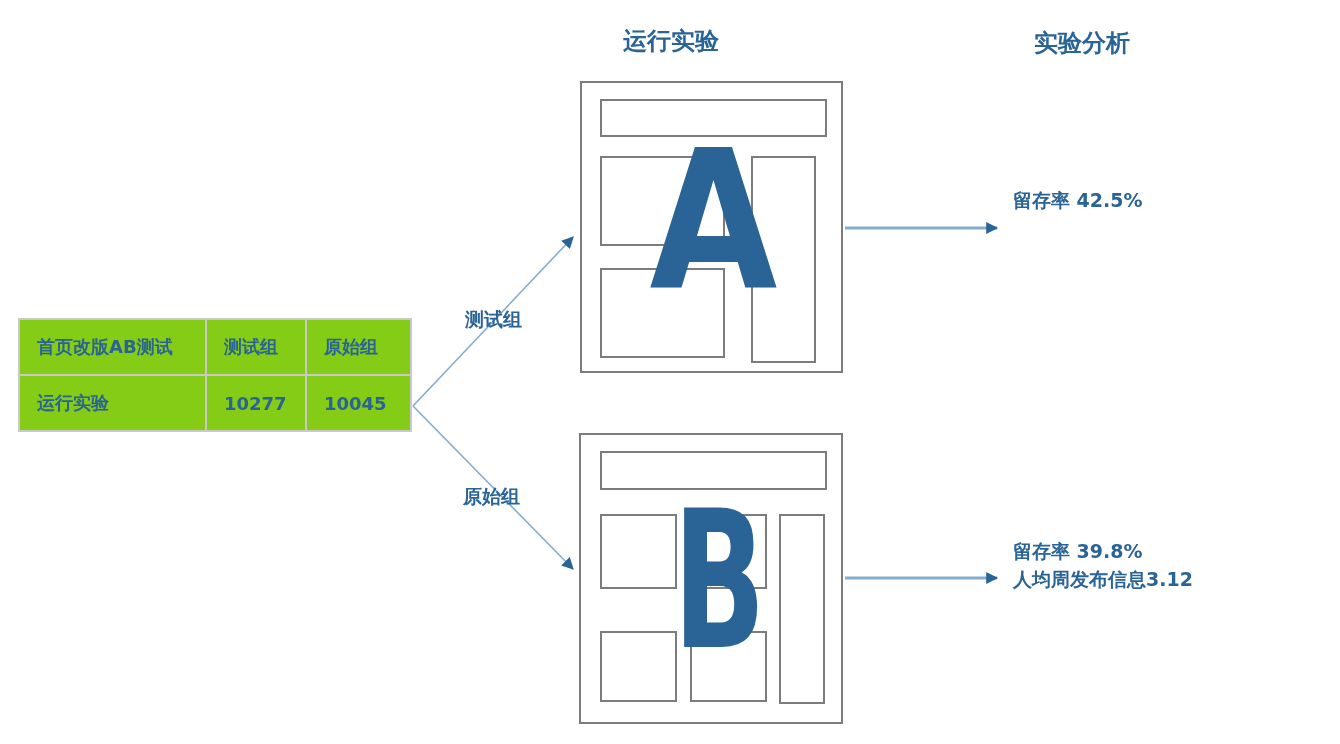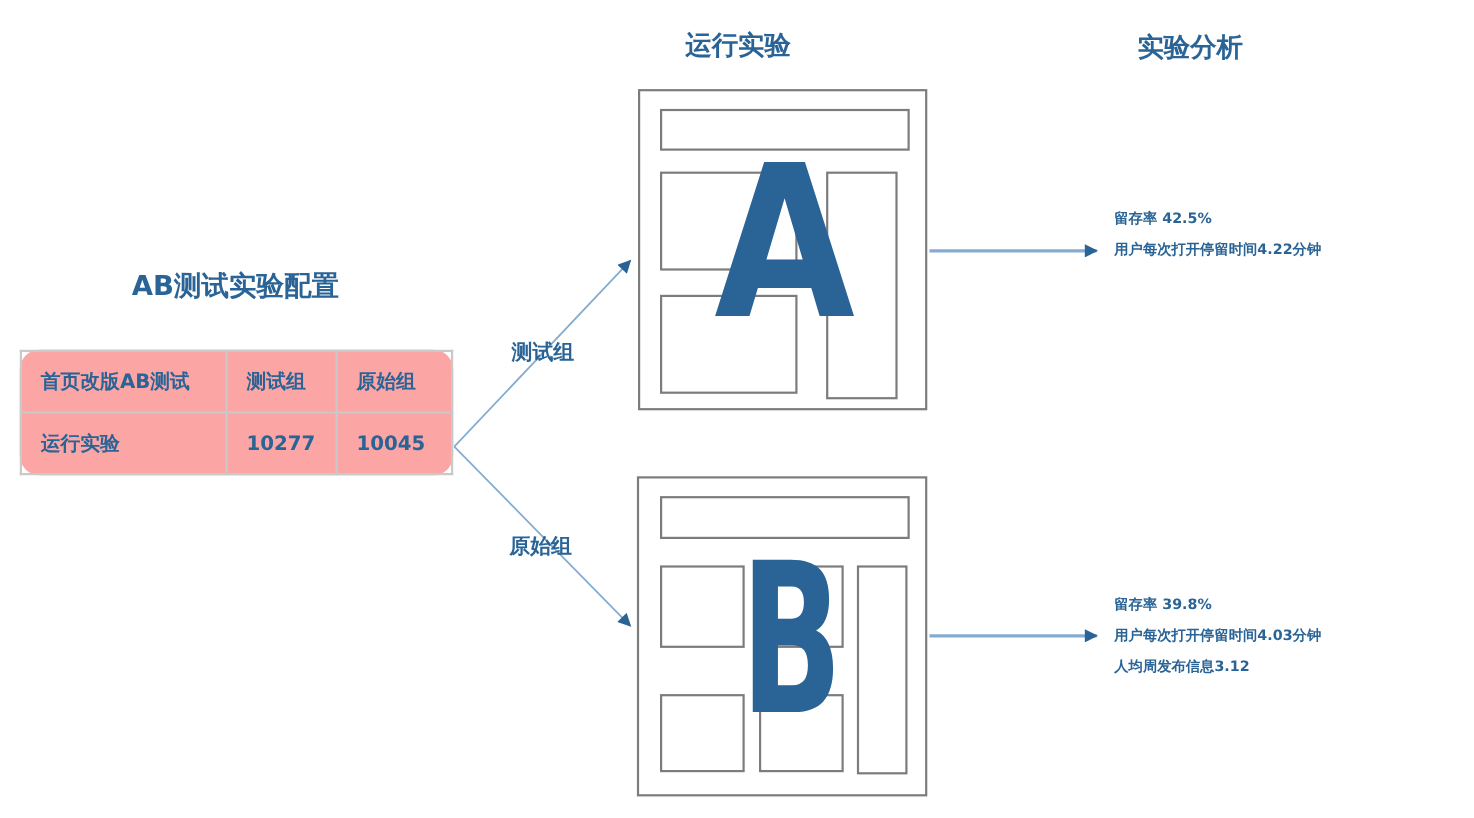--- a/index.html
+++ b/index.html
@@ -12,21 +12,21 @@
 
   
   .section-title { position:absolute; font-size:24px; font-weight:bold; color:#2A6496; white-space:nowrap; }
   .config-title  { left:18px; top:243px; width:392px; text-align:center; font-size:25px; }
   .run-title      { left:623px; top:25px; width:138px; text-align:left; }
   .analysis-title { left:1034px; top:27px; width:138px; text-align:left; }
 
   
   .config-table {
     position:absolute; left:18px; top:318px; border-collapse:collapse;
-    font-size:18px; font-weight:bold; color:#2A6496; background:#fca5a5;border-radius:18px;
+    font-size:18px; font-weight:bold; color:#2A6496; background:#84cc16;
   }
   .config-table td, .config-table th {
     border:2px solid #C9C9C9; height:56px; text-align:left;
     padding-left:17px; padding-right:8px; font-weight:bold; white-space:nowrap;
   }
   .col-label { width:187px; } .col-test { width:100px; } .col-orig { width:105px; }
 
   
   .branch-label { position:absolute; font-size:19px; font-weight:bold; color:#2A6496; white-space:nowrap; }
   .branch-label.test    { left:465px; top:307px; }
@@ -51,21 +51,21 @@
   .wf-b .bc  { left:109px; top:196px; width:77px;  height:71px; }
 
   .big-letter { position:absolute; left:0; text-align:center; line-height:1; font-weight:bold; color:#2A6496; }
   .wf-a .big-letter { top:43px; width:262px; font-size:192px; }
   .wf-b .big-letter { top:52px; width:276px; font-size:190px; }
   .big-letter span { display:inline-block; }
   .wf-a .big-letter span { transform:scaleX(0.86); }
   .wf-b .big-letter span { transform:scaleX(0.64); }
 
   
-  .result-block { position:absolute; left:1013px; font-size:13px; font-weight:bold;
+  .result-block { position:absolute; left:1013px; font-size:19px; font-weight:bold;
                   color:#2A6496; line-height:28px; white-space:nowrap; }
   .result-a { top:186px; }
   .result-b { top:537px; }
 </style>
 </head>
 <body>
 
 <div class="canvas">
 
   <svg class="arrow-layer" width="1340" height="744" viewBox="0 0 1340 744">
@@ -73,21 +73,20 @@
       <marker id="head" viewBox="0 0 10 10" refX="9" refY="5" markerWidth="13" markerHeight="12" orient="auto" markerUnits="userSpaceOnUse">
         <path d="M0,0 L10,5 L0,10 Z" fill="#2A6496"></path>
       </marker>
     </defs>
     <line x1="413" y1="406" x2="573" y2="237" stroke="#85ACCF" stroke-width="1.6" marker-end="url(#head)"></line>
     <line x1="413" y1="406" x2="573" y2="569" stroke="#85ACCF" stroke-width="1.6" marker-end="url(#head)"></line>
     <line x1="845" y1="228" x2="997" y2="228" stroke="#85ACCF" stroke-width="3" marker-end="url(#head)"></line>
     <line x1="845" y1="578" x2="997" y2="578" stroke="#85ACCF" stroke-width="3" marker-end="url(#head)"></line>
   </svg>
 
-  <div class="section-title config-title">AB测试实验配置</div>
 
   <table class="config-table">
     <tbody>
       <tr>
         <th class="col-label">首页改版AB测试</th>
         <th class="col-test">测试组</th>
         <th class="col-orig">原始组</th>
       </tr>
       <tr>
         <td>运行实验</td>
@@ -116,22 +115,20 @@
     <div class="wf-box ml"></div>
     <div class="wf-box mc"></div>
     <div class="wf-box rt"></div>
     <div class="wf-box bl"></div>
     <div class="wf-box bc"></div>
     <div class="big-letter"><span>B</span></div>
   </div>
 
   <div class="result-block result-a">
     <div>留存率 42.5%</div>
-    <div>用户每次打开停留时间4.22分钟</div>
   </div>
 
   <div class="result-block result-b">
     <div>留存率 39.8%</div>
-    <div>用户每次打开停留时间4.03分钟</div>
     <div>人均周发布信息3.12</div>
   </div>
 
 </div>
 
 </body></html>

